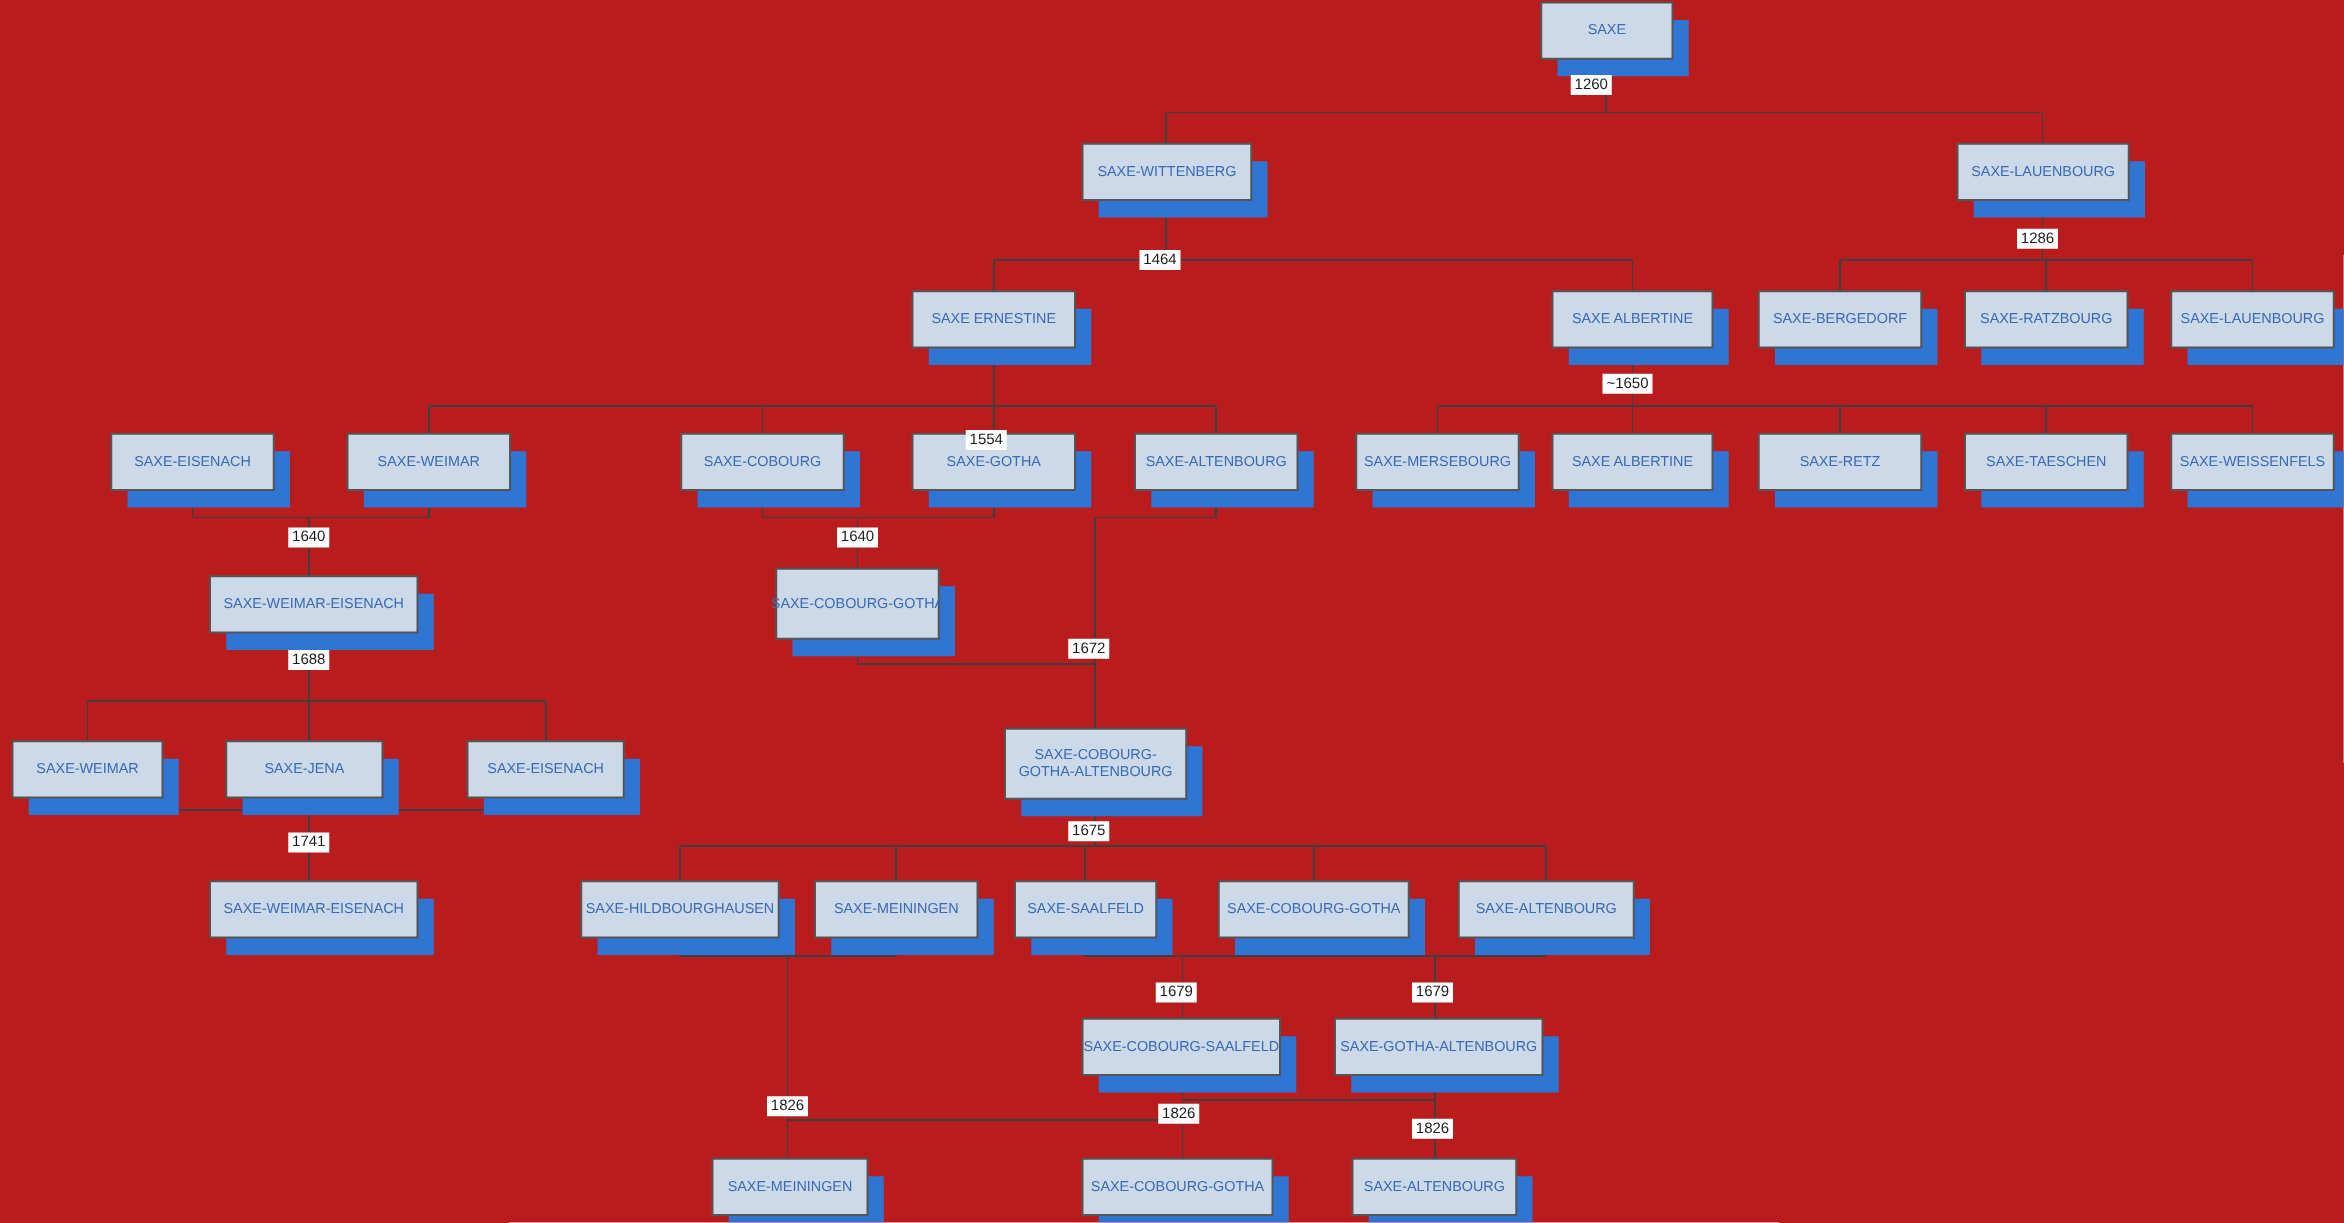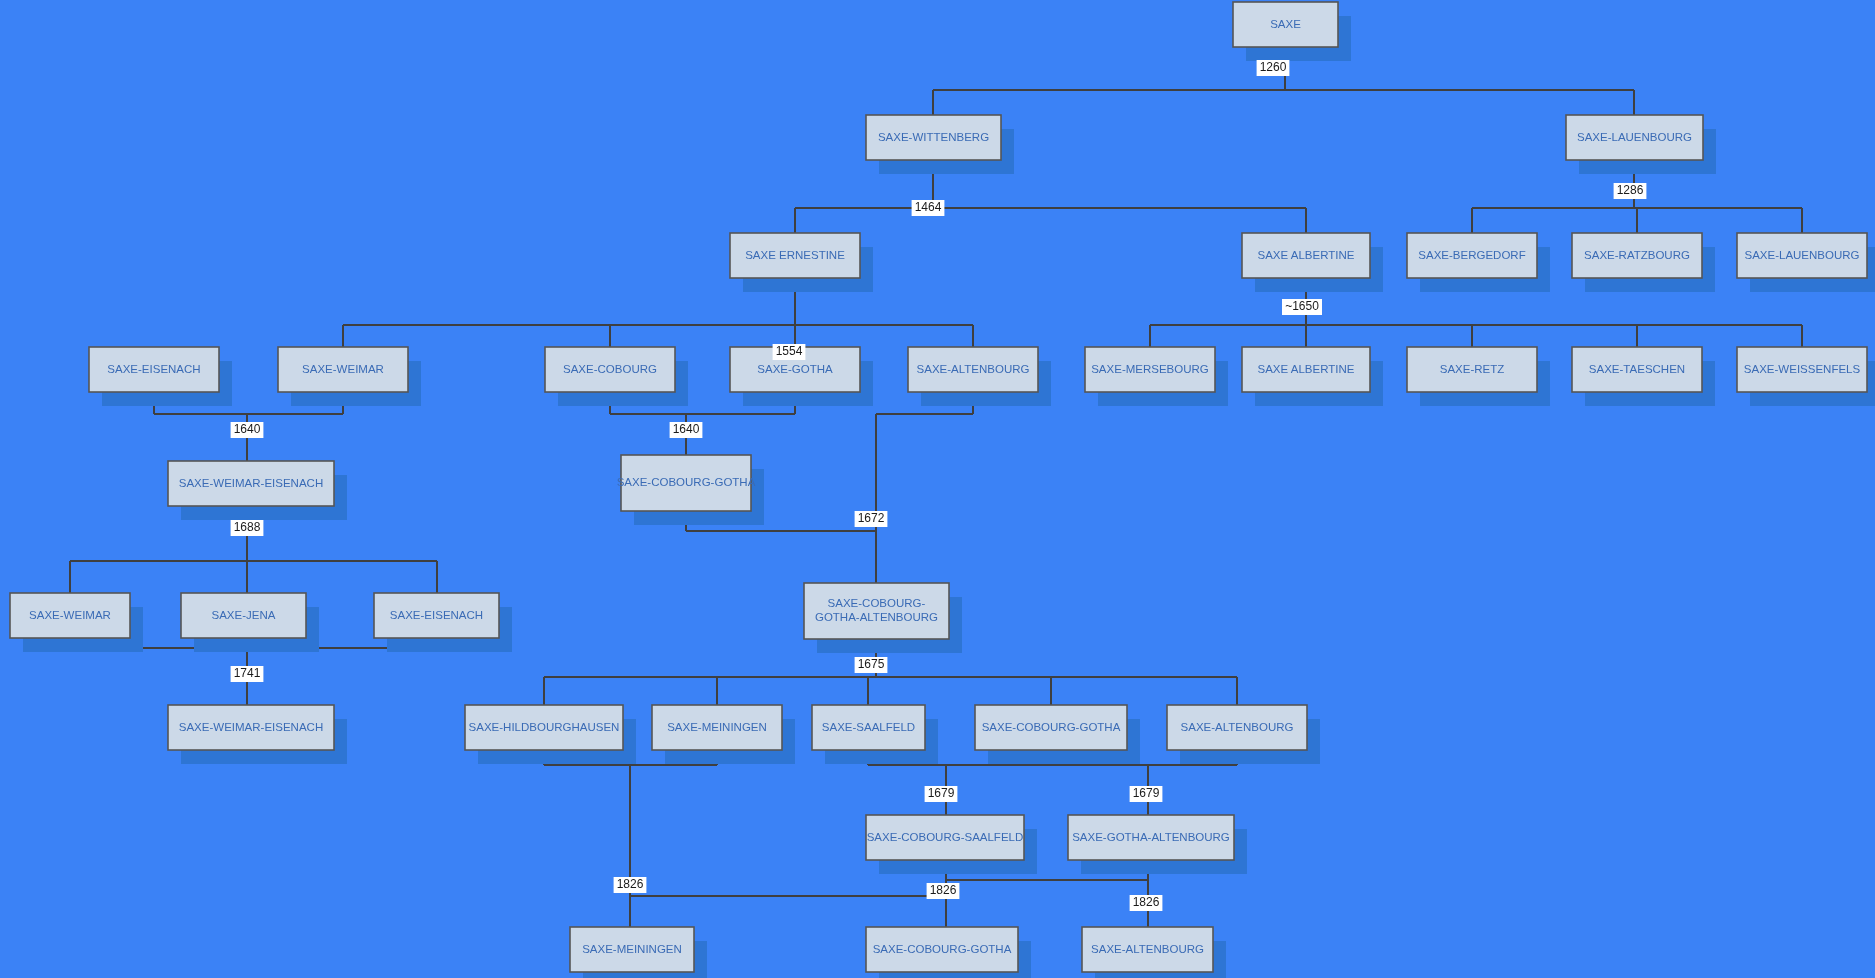--- a/index.html
+++ b/index.html
@@ -7,21 +7,21 @@
     padding: 0;
     background: #ffffff;
   }
   body {
     font-family: "Liberation Sans", sans-serif;
   }
   #chart-root {
     position: relative;
     width: 1875px;
     height: 978px;
-    background: #3b82f6;
+    background: #b91c1c;
     overflow: hidden;
   }
   svg#tree-svg {
     position: absolute;
     left: 0;
     top: 0;
     width: 1875px;
     height: 978px;
     display: block;
   }

